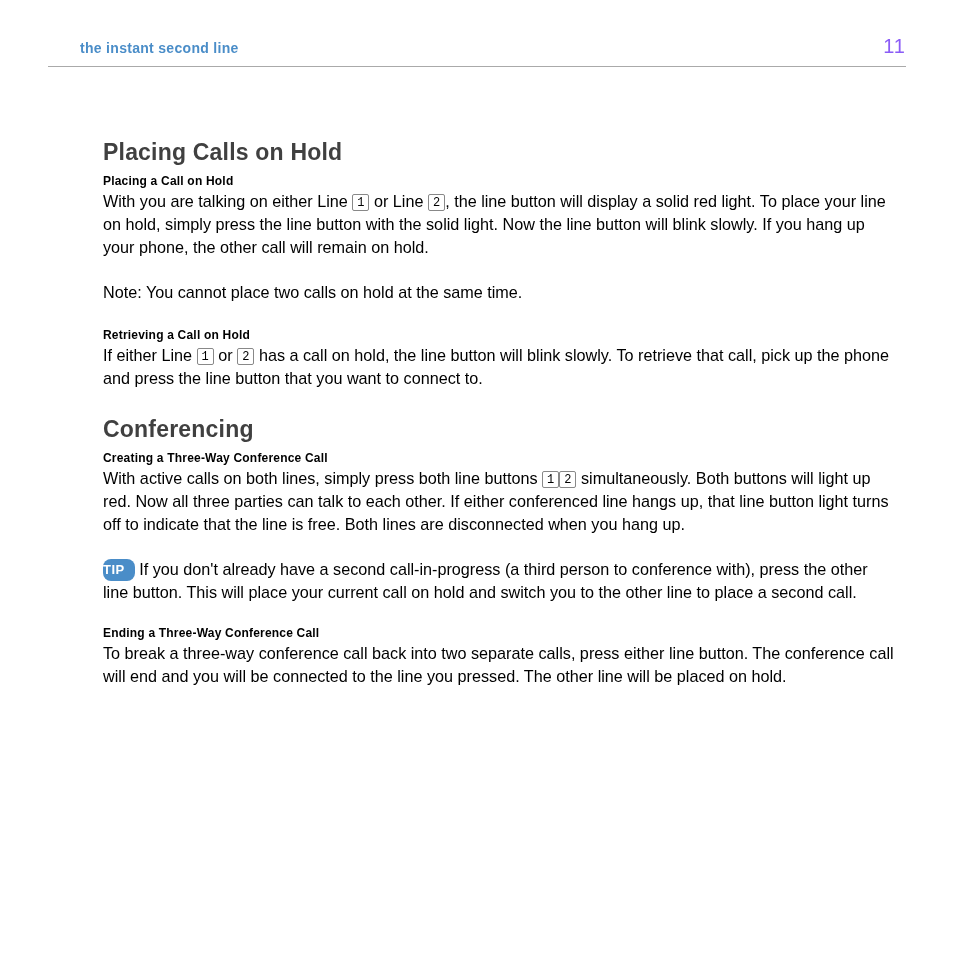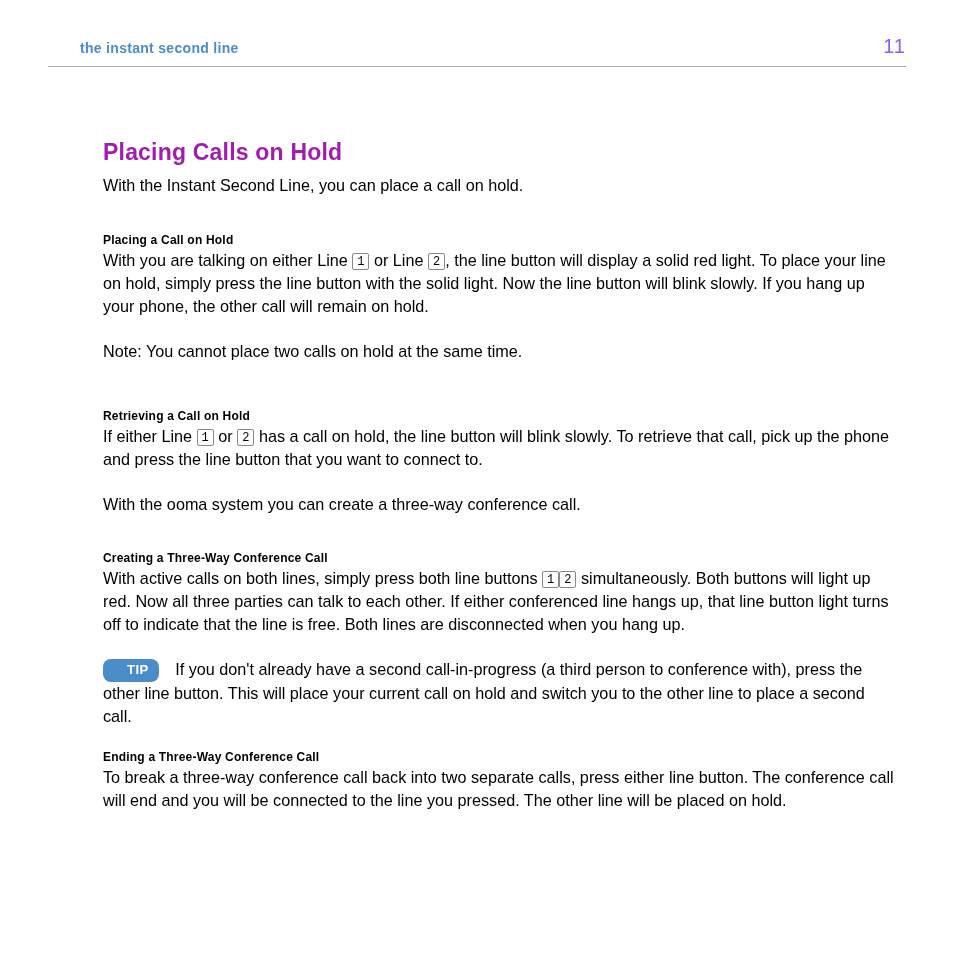--- a/index.html
+++ b/index.html
@@ -33,21 +33,21 @@
       font-size: 20px;
       font-weight: 400;
       color: #8b5cf6;
       letter-spacing: 1px;
     }
     .content {
       margin-left: 55px;
       margin-right: 10px;
     }
     .section-heading {
-      color: #a21caf;
+      color: #404040;
       font-size: 23px;
       font-weight: 700;
       letter-spacing: 0.2px;
       margin-bottom: 8px;
     }
     .intro {
       font-size: 16.2px;
       line-height: 1.4;
       margin-bottom: 36px;
     }
@@ -55,76 +55,75 @@
       font-size: 12px;
       font-weight: 700;
       letter-spacing: 0.2px;
       margin-bottom: 2px;
     }
     .body-text {
       font-size: 16.2px;
       line-height: 1.42;
       margin-bottom: 22px;
     }
-    .body-text.tight { margin-bottom: 46px; }
+    .body-text.tight { margin-bottom: 24px; }
     .linebtn {
       display: inline-block;
       border: 1px solid #888;
       border-radius: 2px;
       font-family: "Courier New", monospace;
       font-size: 12px;
       line-height: 1;
       padding: 2px 4px 1px 4px;
       vertical-align: 1px;
       background: #fff;
       min-width: 14px;
       text-align: center;
     }
     .tip-badge {
       display: inline-block;
       background: #4a8dc8;
       color: #fff;
       font-size: 13px;
       font-weight: 700;
-      padding: 2px 10px 2px 24px;
+      padding: 2px 10px 2px 0;
       border-radius: 8px;
       letter-spacing: 0.5px;
-      margin-right: 12px;
+      margin-right: 0;
       vertical-align: 1px;
     }
     .section-gap { margin-top: 26px; }
   </style>
 </head>
 <body>
 
 <div class="page">
 
   <div class="header">
     <div class="header-title">the instant second line</div>
     <div class="page-number">11</div>
   </div>
 
   <div class="content">
 
     <h2 class="section-heading">Placing Calls on Hold</h2>
-    <p class="intro">With the Instant Second Line, you can place a call on hold.</p>
 
     <div class="subheading">Placing a Call on Hold</div>
     <p class="body-text">
       <span>With you are talking on either Line </span><span class="linebtn">1</span><span> or Line </span><span class="linebtn">2</span><span>, the line button will display a solid red light. To place your line on hold, simply press the line button with the solid light. Now the line button will blink slowly. If you hang up your phone, the other call will remain on hold.</span>
     </p>
 
     <p class="body-text tight">Note: You cannot place two calls on hold at the same time.</p>
 
     <div class="subheading">Retrieving a Call on Hold</div>
     <p class="body-text">
       <span>If either Line </span><span class="linebtn">1</span><span> or </span><span class="linebtn">2</span><span> has a call on hold, the line button will blink slowly. To retrieve that call, pick up the phone and press the line button that you want to connect to.</span>
     </p>
 
-    <p class="intro">With the ooma system you can create a three-way conference call.</p>
+    <h2 class="section-heading section-gap">Conferencing</h2>
 
     <div class="subheading">Creating a Three-Way Conference Call</div>
     <p class="body-text">
       <span>With active calls on both lines, simply press both line buttons </span><span class="linebtn">1</span><span class="linebtn">2</span><span> simultaneously. Both buttons will light up red. Now all three parties can talk to each other. If either conferenced line hangs up, that line button light turns off to indicate that the line is free. Both lines are disconnected when you hang up.</span>
     </p>
 
     <p class="body-text">
       <span class="tip-badge">TIP</span><span> If you don't already have a second call-in-progress (a third person to conference with), press the other line button. This will place your current call on hold and switch you to the other line to place a second call.</span>
     </p>
 

